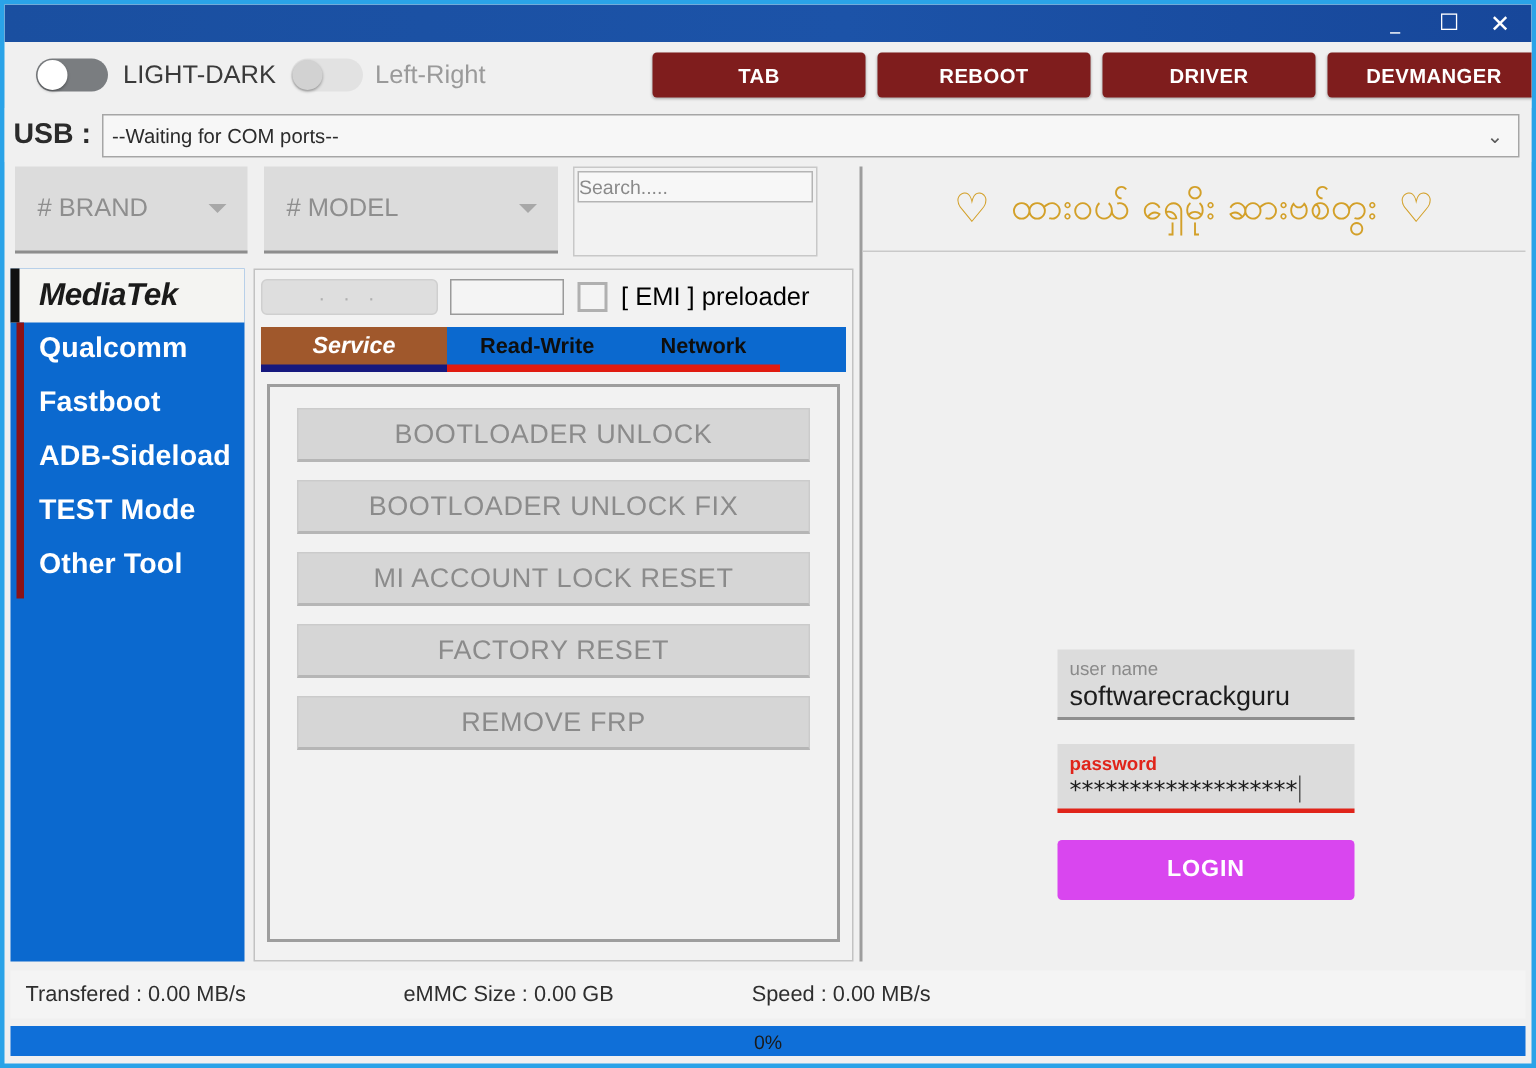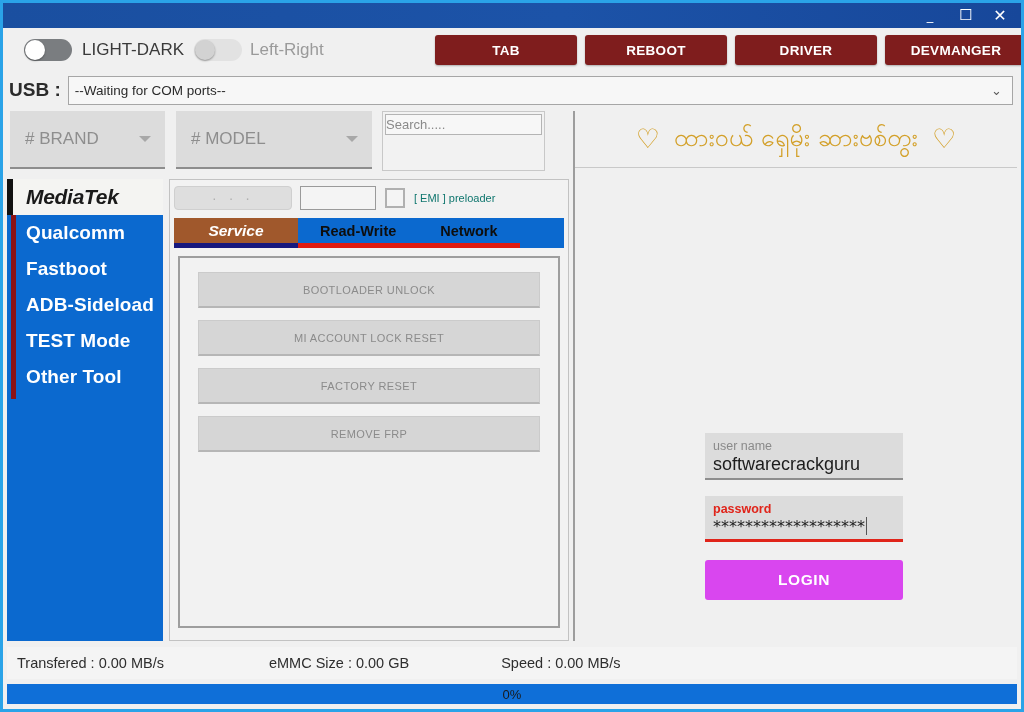--- a/index.html
+++ b/index.html
@@ -181,21 +181,21 @@
   .emi-input {
     width: 76px; height: 24px; margin-left: 8px;
     background: #f4f4f4; border: 1px solid #9a9a9a;
     box-sizing: border-box;
   }
   .emi-check {
     width: 20px; height: 20px; margin-left: 9px;
     background: #f4f4f4; border: 2px solid #b0b0b0;
     box-sizing: border-box; cursor: pointer;
   }
-  .emi-label { font-size: 11px; color: #0f766e; margin-left: 9px; }
+  .emi-label { font-size: 17px; color: #000000; margin-left: 9px; }
 
   .tabs {
     display: flex; height: 30px; margin: 6px 4px 0 4px;
     background: #0b69cf;
   }
   .tab {
     display: flex; align-items: center; justify-content: center;
     cursor: pointer; box-sizing: border-box; height: 30px;
   }
   .tab.active {
@@ -213,21 +213,21 @@
 
   .groupbox {
     margin: 8px 8px 8px 8px; height: 372px;
     border: 2px solid #9e9e9e; background: #f2f2f2;
     box-sizing: border-box; padding: 14px 18px;
   }
   .abtn {
     width: 100%; height: 36px; margin-bottom: 12px;
     background: #d6d6d6; border: 1px solid #cbcbcb;
     border-bottom: 2px solid #b6b6b6;
-    color: #8b8b8b; font-size: 11px; letter-spacing: .4px;
+    color: #8b8b8b; font-size: 18px; letter-spacing: .4px;
     display: flex; align-items: center; justify-content: center;
     cursor: pointer; box-sizing: border-box;
   }
 
   
   .right {
     position: absolute; left: 570px; top: 108px;
     width: 444px; height: 530px;
     background: #f0f0f0;
     border-left: 2px solid #9d9d9d;
@@ -380,20 +380,21 @@
     </div>
 
     <div class="tabs">
       <div class="tab active">Service</div>
       <div class="tab plain">Read-Write</div>
       <div class="tab plain last">Network</div>
     </div>
 
     <div class="groupbox">
       <div class="abtn">BOOTLOADER UNLOCK</div>
+      <div class="abtn">BOOTLOADER UNLOCK FIX</div>
       <div class="abtn">MI ACCOUNT LOCK RESET</div>
       <div class="abtn">FACTORY RESET</div>
       <div class="abtn">REMOVE FRP</div>
     </div>
   </div>
 
   <div class="right">
     <div class="banner">
       <span class="heart">♡</span>
       <span class="bn-text">ထားဝယ် ရှေမိုး ဆားဗစ်တွး</span>

